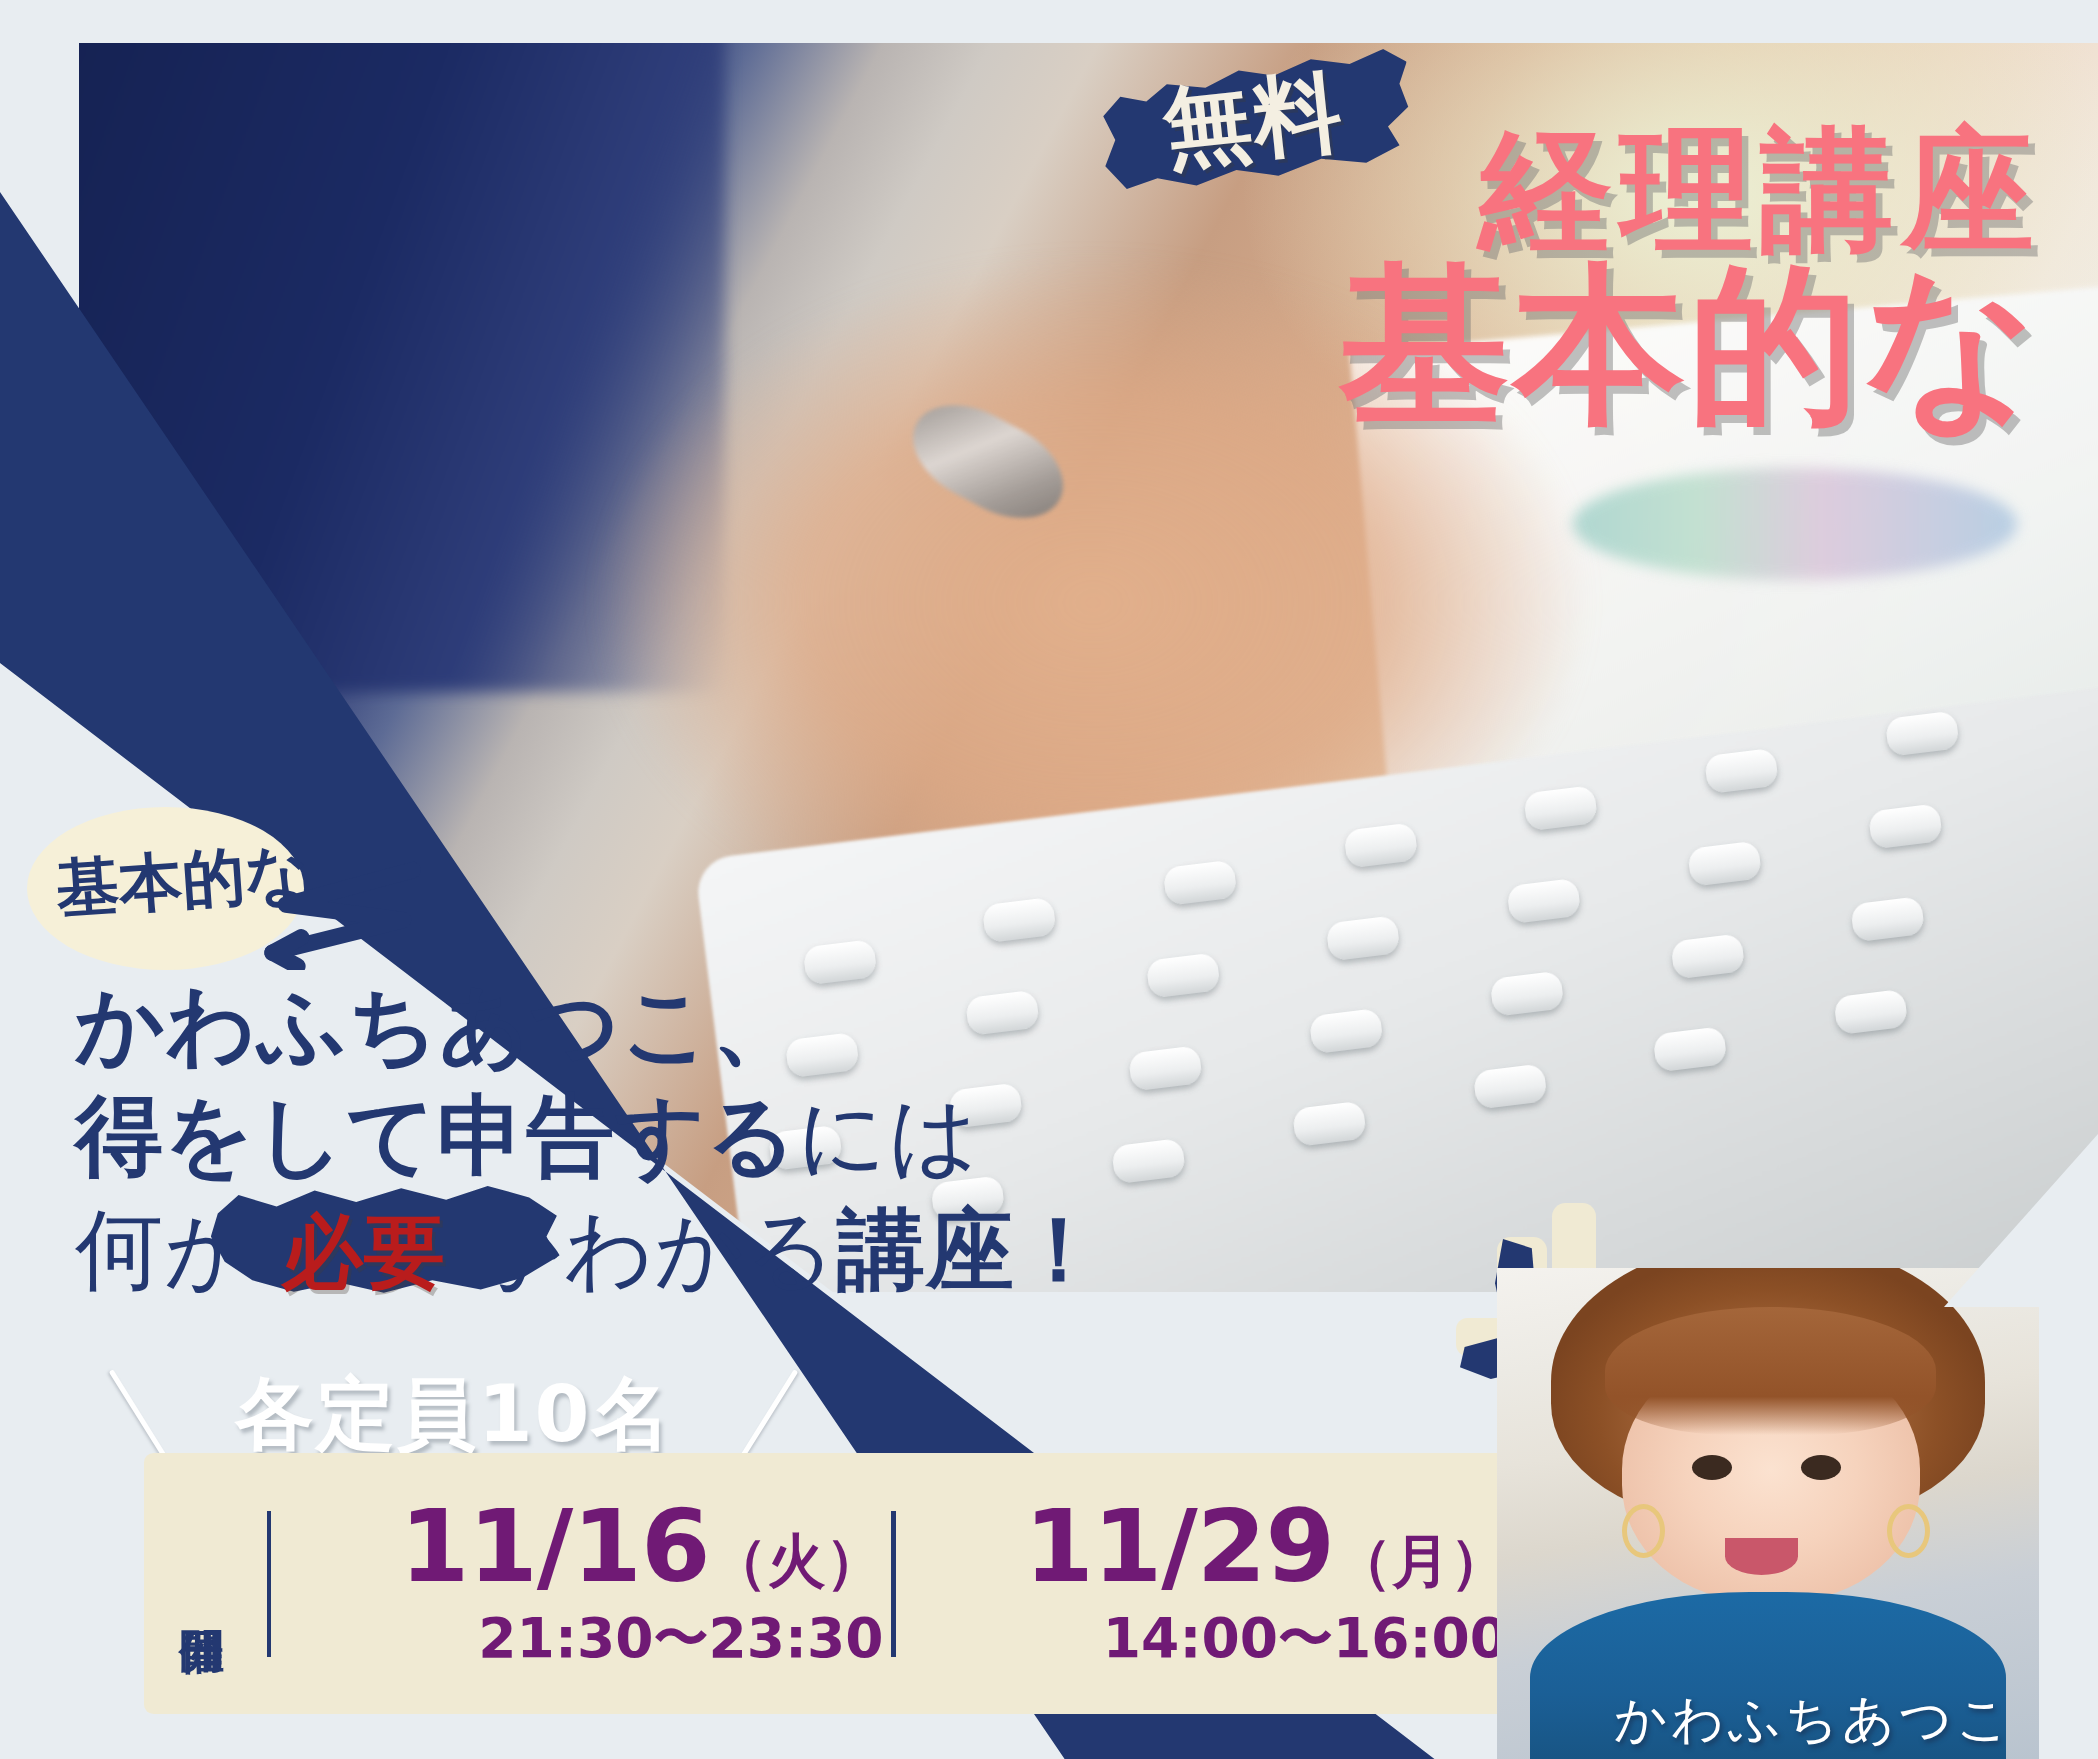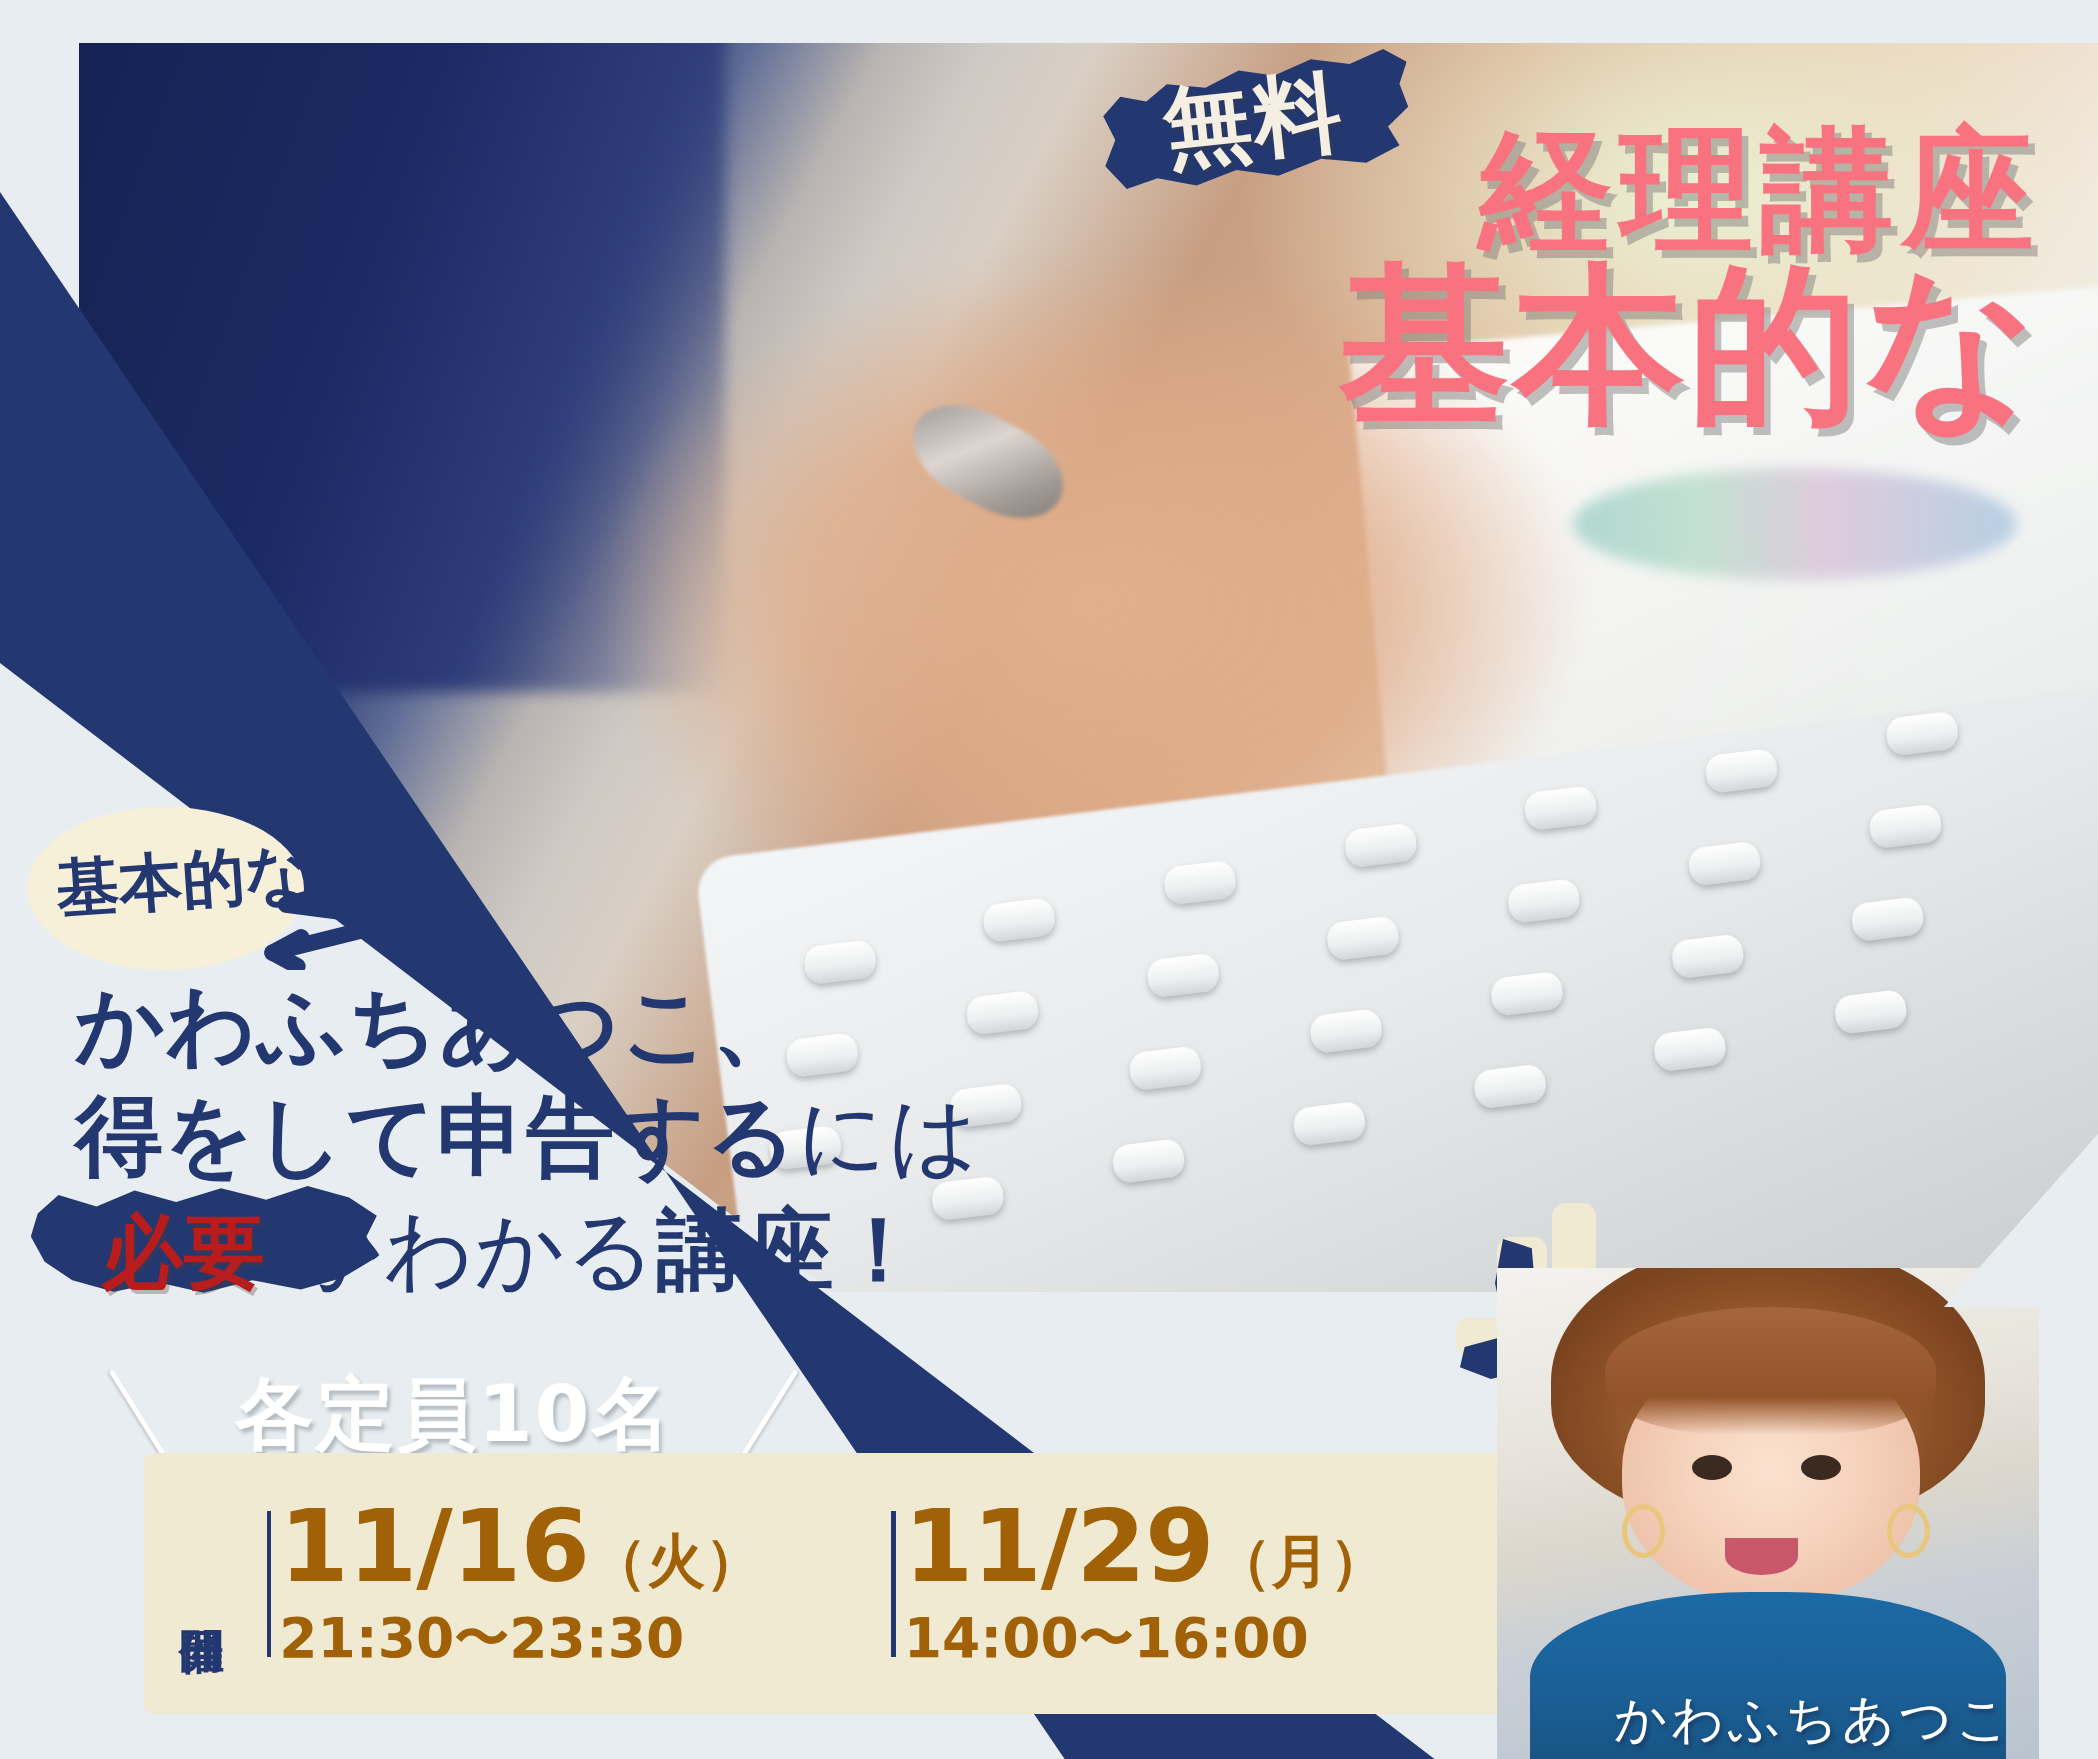--- a/index.html
+++ b/index.html
@@ -191,21 +191,21 @@
     background:#f0ead3;
     border-radius:9.6px;
     display:flex; align-items:center;
   }
   .dp-label{
     width:115px; text-align:center;
     color:#233871; font-size:45px; font-weight:700; line-height:1.03;
     letter-spacing:1px;
   }
   .dp-divider{ width:4.8px; height:146px; background:#233871; margin:0 7.7px; }
-  .dp-entry{ flex:1; text-align:left; color:#a16207; }
+  .dp-entry{ flex:1; text-align:right; color:#701a75; }
   .dp-date{ font-size:100px; font-weight:700; line-height:1; letter-spacing:-1px; }
   .dp-date .dow{ font-size:58px; letter-spacing:0; }
   .dp-time{ font-size:55px; font-weight:700; line-height:1.12; letter-spacing:0px; margin-top:11px;}
 
   
   .presenter{
     position:absolute; left:1497px; top:1268px; width:542px; height:491px;
     overflow:hidden;
   }
   .presenter .pbg{
@@ -348,20 +348,21 @@
     <path d="M14 112 L150 78 L28 62 L160 26" stroke="#233871" stroke-width="17" fill="none" stroke-linecap="round" stroke-linejoin="round"></path>
     <path d="M14 112 L44 96 M14 112 L40 126" stroke="#233871" stroke-width="17" fill="none" stroke-linecap="round"></path>
   </svg>
 
   <div class="body-copy">
     <div class="bc-l1">かわふちあつこ、</div>
     <div class="bc-l2">
       <span>得をして申告する</span><span class="thin">には</span>
     </div>
     <div class="bc-l3">
+      <span class="thin">何が</span>
       <span class="need-wrap">
         <span class="need-brush"></span>
         <span class="need-txt">必要</span>
       </span>
       <span class="thin">かわかる</span>
       <span>講座！</span>
     </div>
   </div>
 
   <div class="cap-line">

